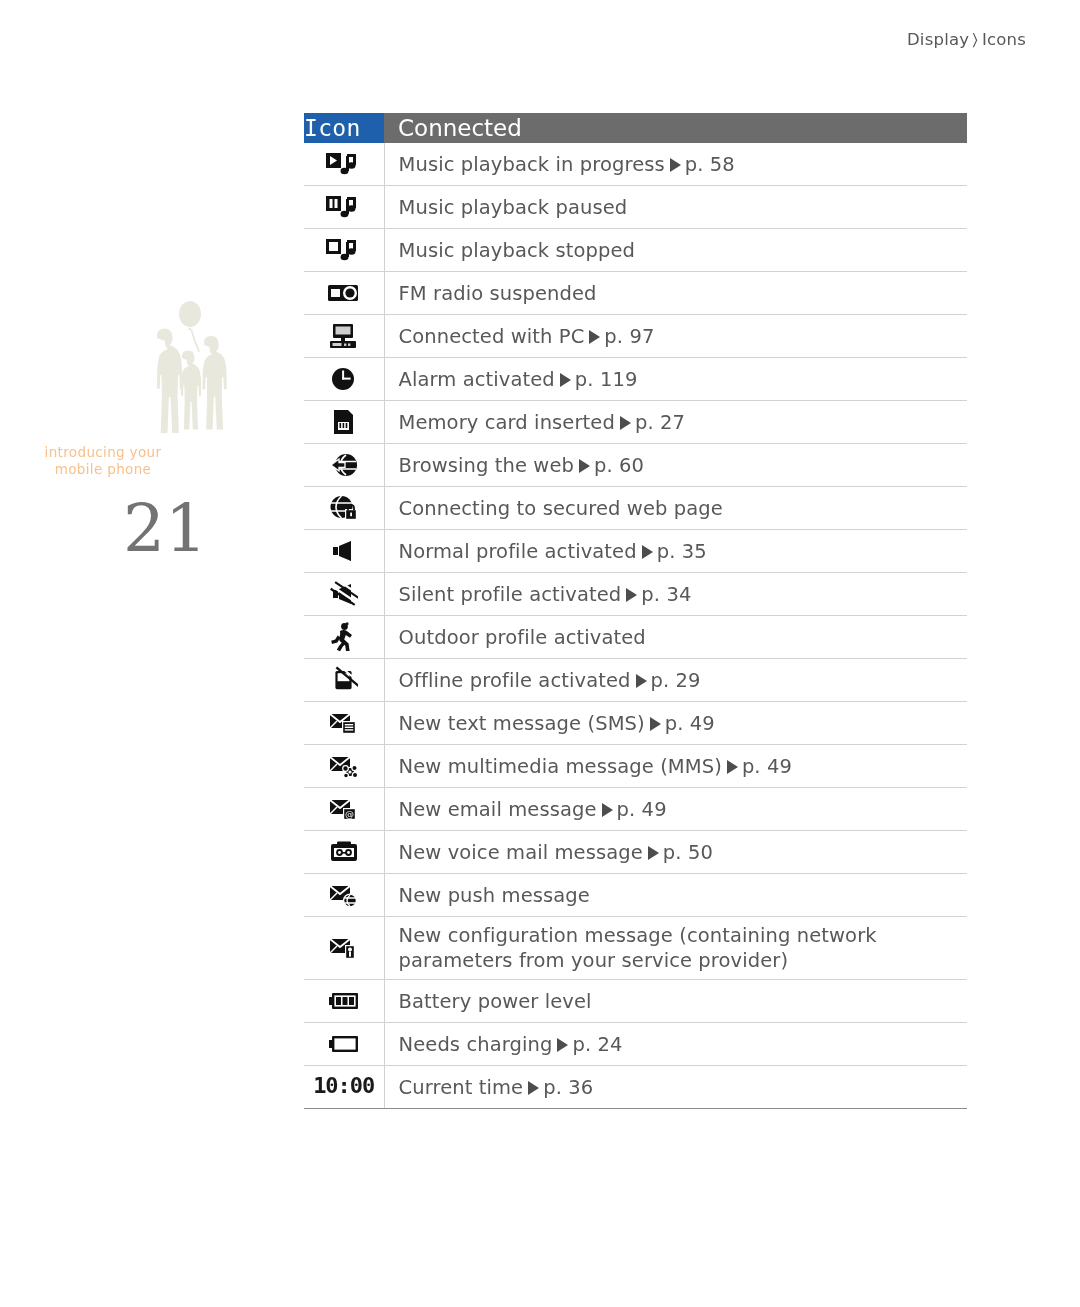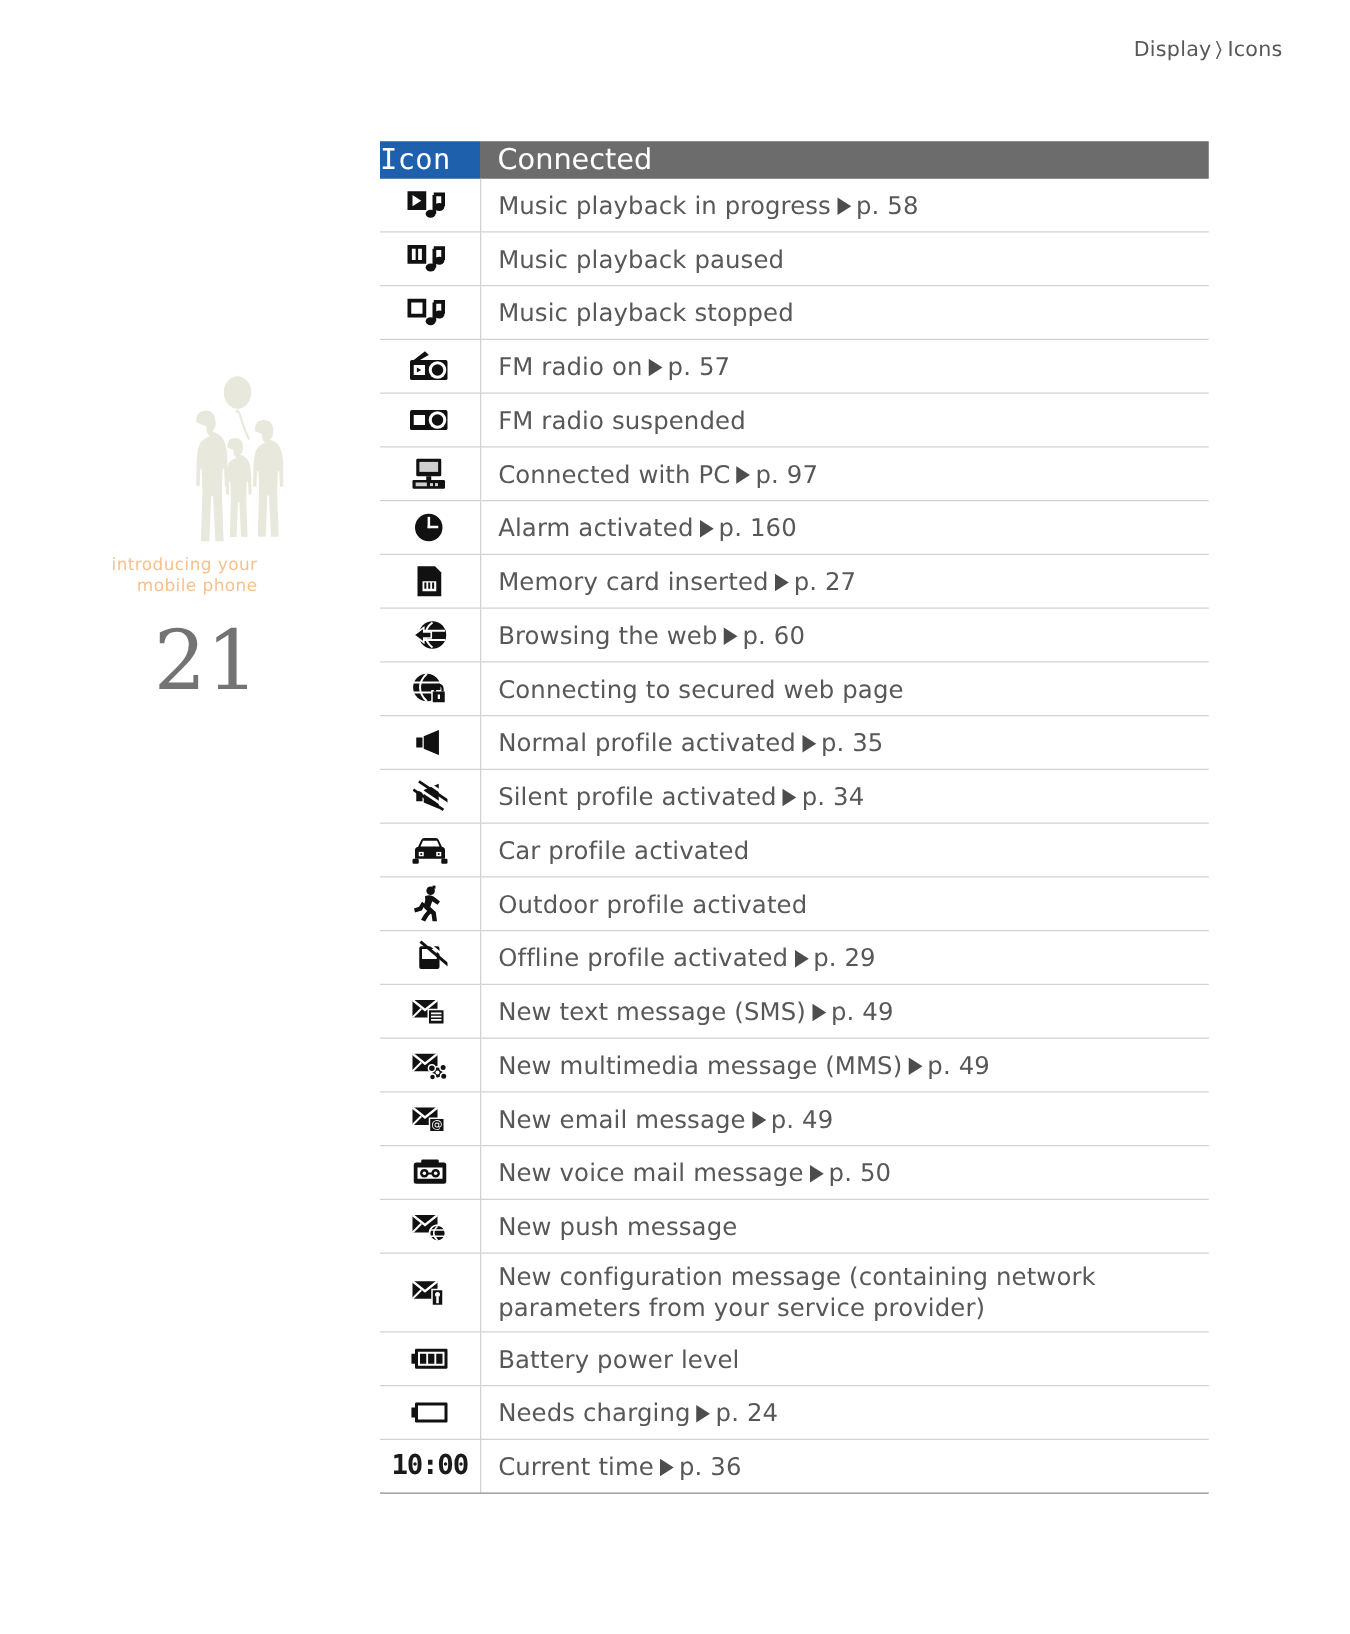--- a/index.html
+++ b/index.html
@@ -44,21 +44,21 @@
     left: 132px;
     top: 300px;
     width: 116px;
     height: 140px;
   }
   .side-caption {
     position: absolute;
     left: 0;
     top: 444px;
     width: 206px;
-    text-align: right;
+    text-align: center;
     font-size: 13.5px;
     line-height: 17px;
     color: #f9c089;
     letter-spacing: 0.35px;
   }
   .side-caption span { display: block; }
   .page-number {
     position: absolute;
     left: 0;
     top: 496px;
@@ -252,35 +252,20 @@
                 <ellipse cx="27.5" cy="15.5" rx="4" ry="3.2"></ellipse>
               </g>
             </svg></span></td>
         <td class="cell-def">
           <span class="defline">Music playback stopped</span>
         </td>
       </tr>
       <tr>
         <td class="cell-icon"><span><svg class="ico" width="36" height="28" viewBox="0 0 36 28" aria-hidden="true">
               <g fill="#111111">
-                <path d="M5 9 L14 2 L17 5 L10 9 Z"></path>
-                <rect x="2" y="9" width="30" height="16" rx="1.5"></rect>
-                <rect x="5" y="13" width="9" height="8" fill="#fff"></rect>
-                <polygon points="7.5,15 7.5,19 11,17" fill="#111111"></polygon>
-                <circle cx="24" cy="17" r="7" fill="#fff"></circle>
-                <circle cx="24" cy="17" r="4.6" fill="#111111"></circle>
-              </g>
-            </svg></span></td>
-        <td class="cell-def">
-          <span class="defline">FM radio on<span class="tri"></span><span class="pg">p. 57</span></span>
-        </td>
-      </tr>
-      <tr>
-        <td class="cell-icon"><span><svg class="ico" width="36" height="28" viewBox="0 0 36 28" aria-hidden="true">
-              <g fill="#111111">
                 <rect x="2" y="6" width="30" height="16" rx="1.5"></rect>
                 <rect x="5" y="10" width="9" height="8" fill="#fff"></rect>
                 <circle cx="24" cy="14" r="7" fill="#fff"></circle>
                 <circle cx="24" cy="14" r="4.6" fill="#111111"></circle>
               </g>
             </svg></span></td>
         <td class="cell-def">
           <span class="defline">FM radio suspended</span>
         </td>
       </tr>
@@ -302,21 +287,21 @@
       </tr>
       <tr>
         <td class="cell-icon"><span><svg class="ico" width="28" height="28" viewBox="0 0 28 28" aria-hidden="true">
               <g fill="#111111">
                 <circle cx="13" cy="14" r="11"></circle>
                 <rect x="12.1" y="5.5" width="2" height="9" fill="#fff"></rect>
                 <rect x="12.1" y="12.6" width="8.5" height="2" fill="#fff"></rect>
               </g>
             </svg></span></td>
         <td class="cell-def">
-          <span class="defline">Alarm activated<span class="tri"></span><span class="pg">p. 160</span></span>
+          <span class="defline">Alarm activated<span class="tri"></span><span class="pg">p. 119</span></span>
         </td>
       </tr>
       <tr>
         <td class="cell-icon"><span><svg class="ico" width="28" height="28" viewBox="0 0 28 28" aria-hidden="true">
               <g fill="#111111">
                 <path d="M4 2 L18 2 L23 7 L23 26 L4 26 Z"></path>
                 <rect x="8" y="14" width="11" height="8" fill="#fff"></rect>
                 <rect x="9.5" y="15" width="1.6" height="5" fill="#111111"></rect>
                 <rect x="12.6" y="15" width="1.6" height="5" fill="#111111"></rect>
                 <rect x="15.7" y="15" width="1.6" height="5" fill="#111111"></rect>
@@ -373,37 +358,20 @@
                 <rect x="3" y="10" width="5" height="8"></rect>
                 <polygon points="9,9 21,4 21,24 9,19"></polygon>
                 <rect x="0" y="5" width="29" height="2.2" transform="rotate(34 14 14)" fill="#fff"></rect>
                 <rect x="0" y="8" width="29" height="2.2" transform="rotate(34 14 14)" fill="#111111"></rect>
                 <rect x="0" y="13" width="29" height="2.2" transform="rotate(34 14 14)" fill="#fff"></rect>
                 <rect x="0" y="16" width="29" height="2.2" transform="rotate(34 14 14)" fill="#111111"></rect>
               </g>
             </svg></span></td>
         <td class="cell-def">
           <span class="defline">Silent profile activated<span class="tri"></span><span class="pg">p. 34</span></span>
-        </td>
-      </tr>
-      <tr>
-        <td class="cell-icon"><span><svg class="ico" width="30" height="28" viewBox="0 0 30 28" aria-hidden="true">
-              <g fill="#111111">
-                <path d="M3 21 L3 14 q0 -2 2.5 -2.6 L8 6 q0.6 -1.6 2.4 -1.6 h9.2 q1.8 0 2.4 1.6 l2.5 5.4 q2.5 0.6 2.5 2.6 L27 21 Z"></path>
-                <rect x="1" y="21" width="5" height="4" rx="1"></rect>
-                <rect x="24" y="21" width="5" height="4" rx="1"></rect>
-                <path d="M9.4 6.6 h11.2 l2 4.6 h-15.2 Z" fill="#fff"></path>
-                <rect x="6" y="15.5" width="4" height="3.5" fill="#fff"></rect>
-                <rect x="20" y="15.5" width="4" height="3.5" fill="#fff"></rect>
-                <rect x="7.3" y="16.6" width="1.4" height="1.4" fill="#111111"></rect>
-                <rect x="21.3" y="16.6" width="1.4" height="1.4" fill="#111111"></rect>
-              </g>
-            </svg></span></td>
-        <td class="cell-def">
-          <span class="defline">Car profile activated</span>
         </td>
       </tr>
       <tr>
         <td class="cell-icon"><span><svg class="ico" width="30" height="30" viewBox="0 0 30 30" aria-hidden="true">
               <g fill="#111111">
                 <circle cx="15.5" cy="4.5" r="3.4"></circle>
                 <path d="M11 9 q4 -2 7.5 0.5 l4.5 3.6 l-2 2.6 l-4.2 -2.8 l-1.6 4.6 l4.4 4 l1 7.5 l-3.6 0 l-0.8 -5.6 l-5 -4 q-1.4 -1.2 -1 -3 l1 -4.4 Z"></path>
                 <path d="M11.4 15.4 l-3 5 l-5.4 1.6 l-0.8 -3.2 l4 -1.4 l2.4 -4 Z"></path>
                 <path d="M13.8 19.4 l-3.6 4.4 l-2.4 4 l3.3 1.4 l2.6 -4.4 l2.8 -3 Z"></path>
                 <rect x="17" y="0.5" width="2.4" height="2.4"></rect>

